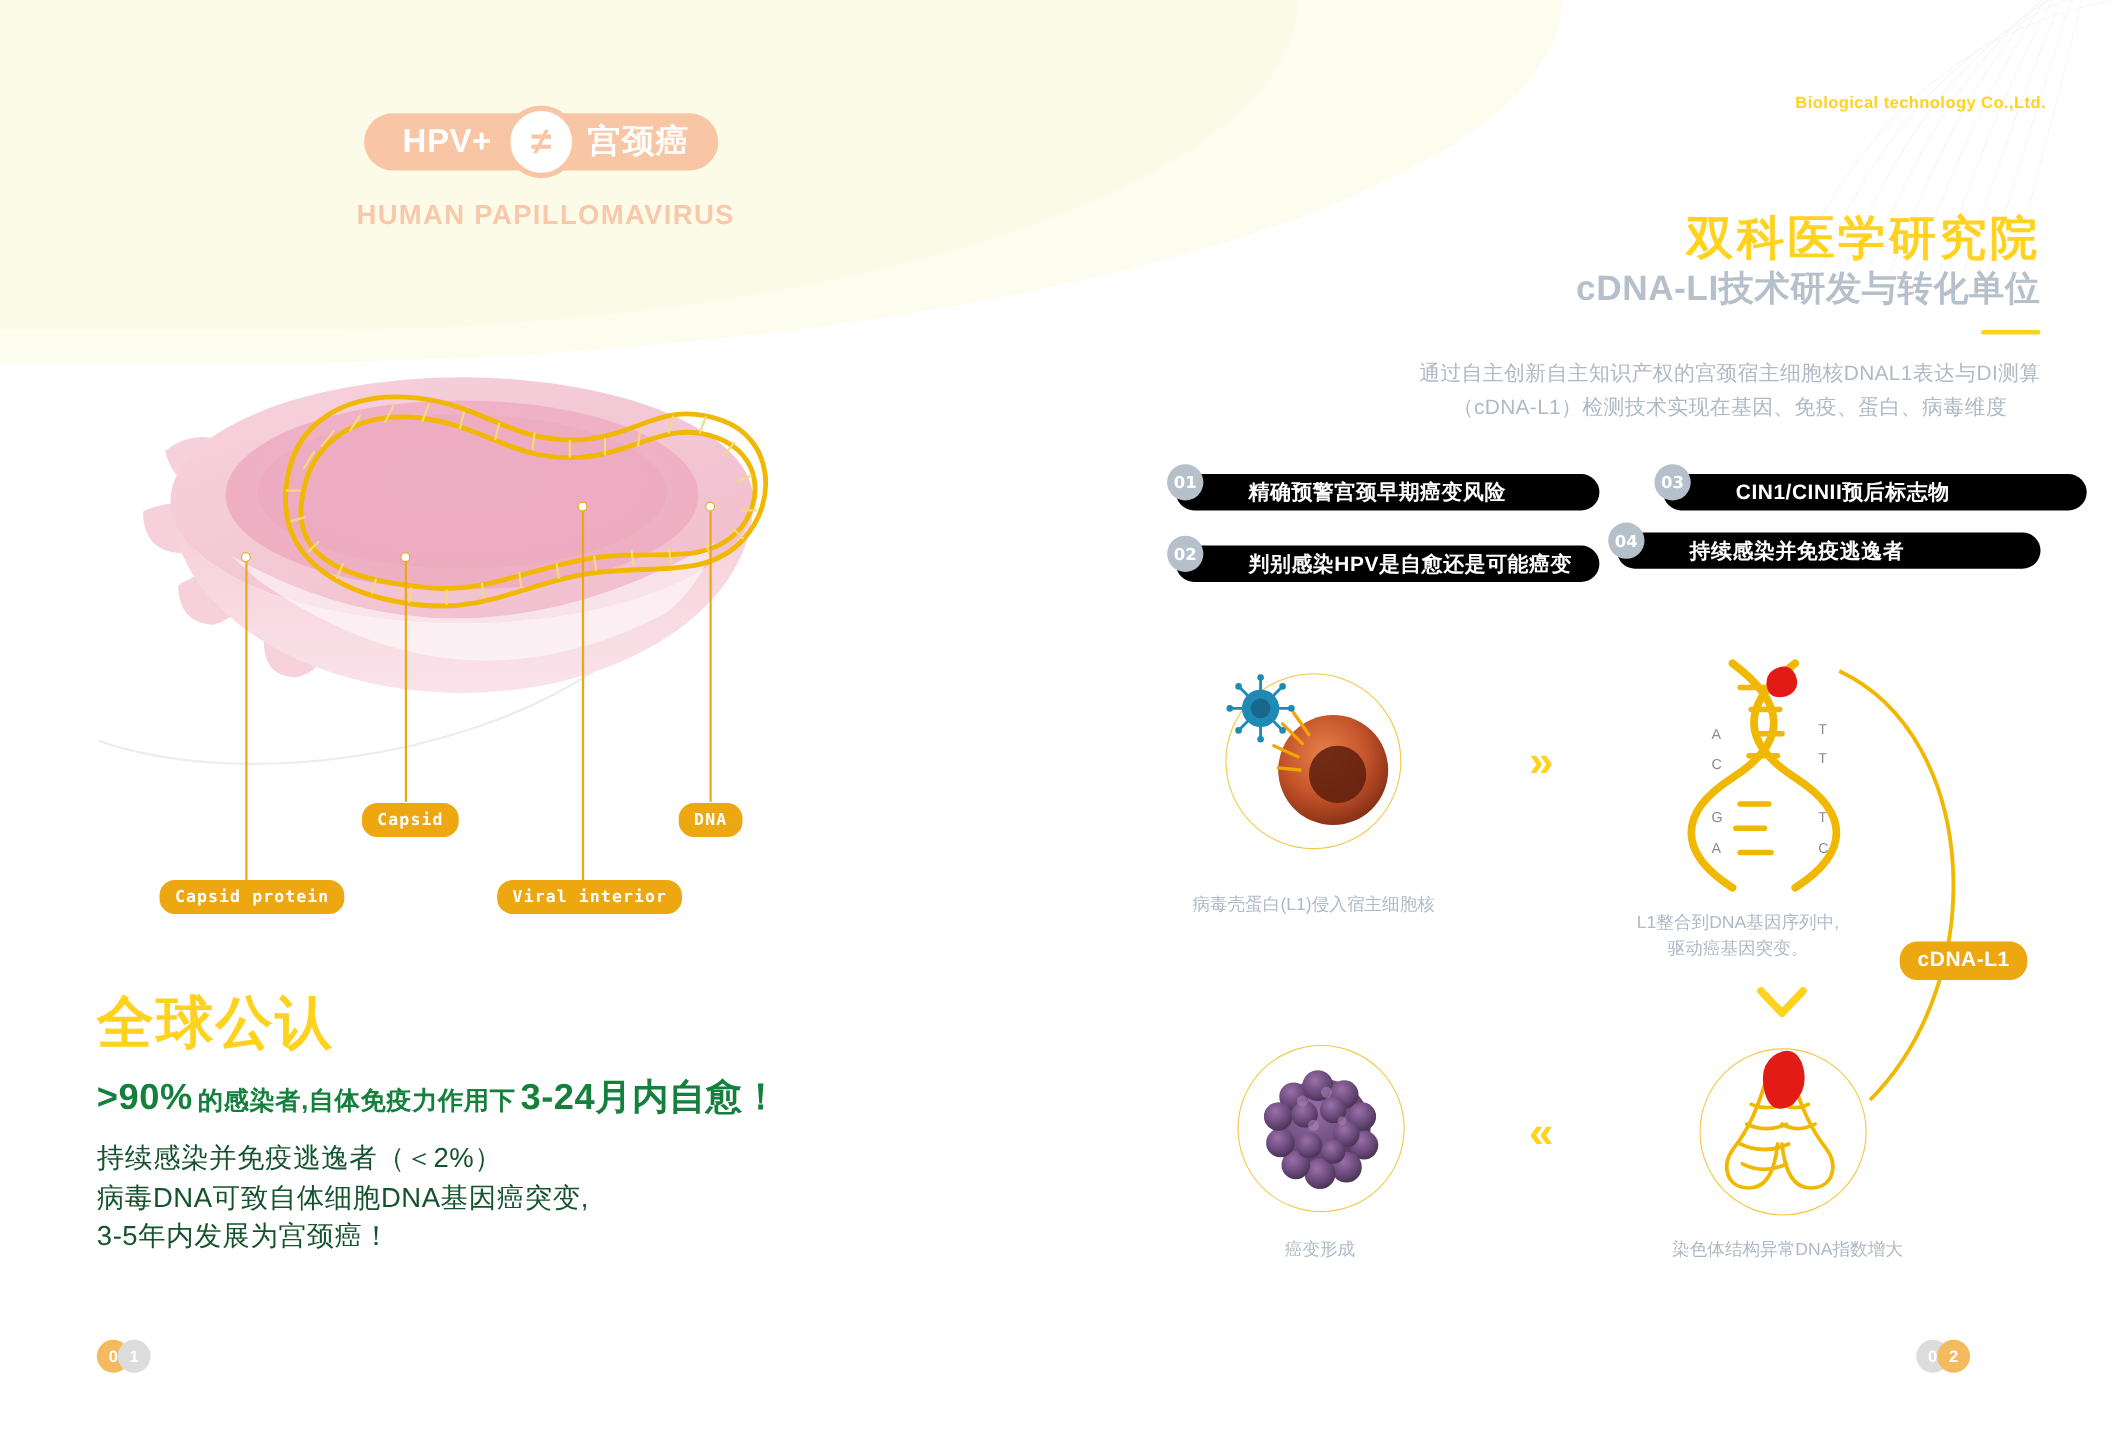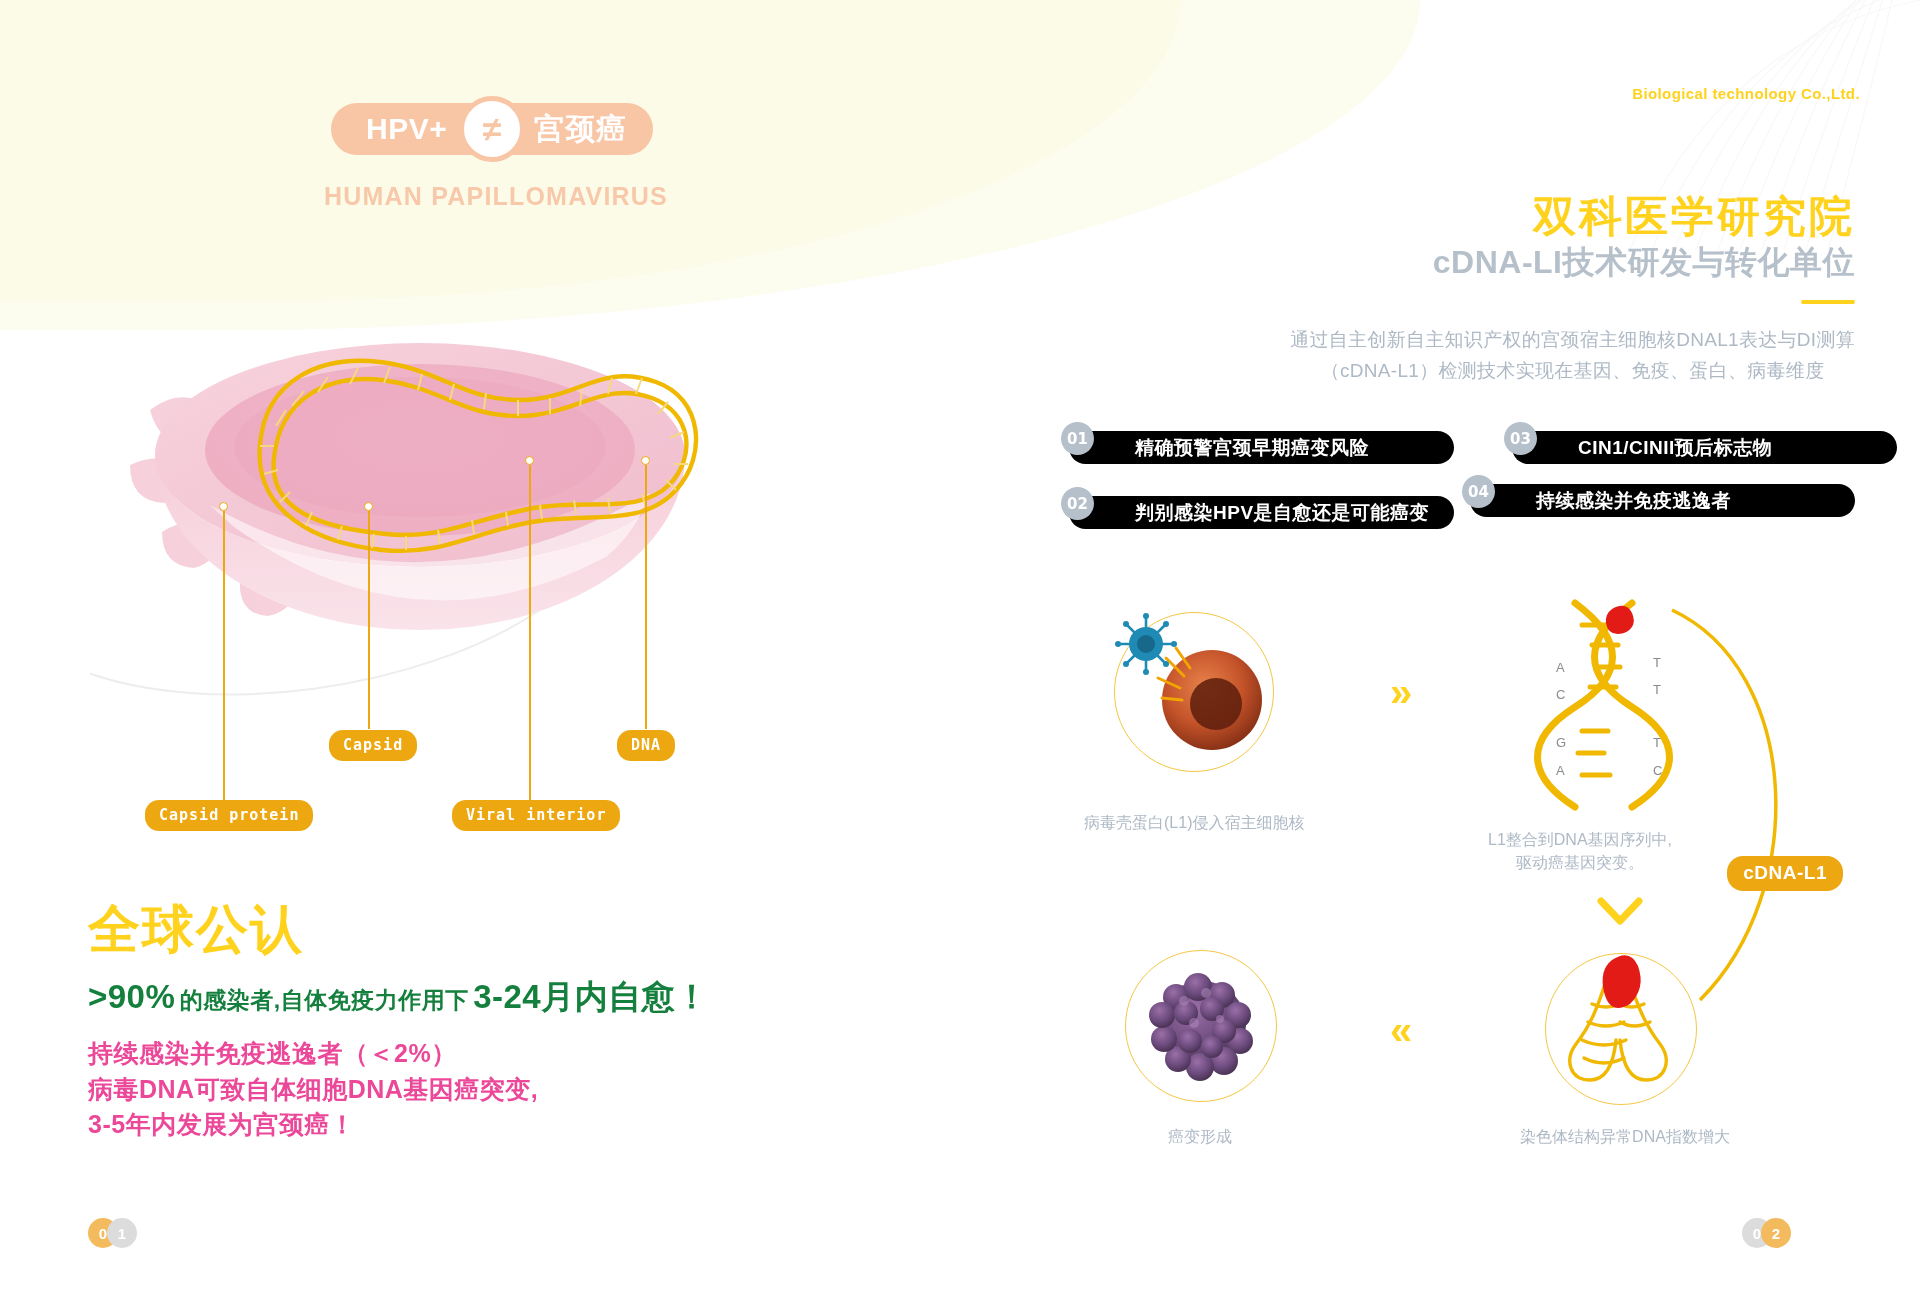--- a/index.html
+++ b/index.html
@@ -100,21 +100,21 @@
     letter-spacing: 2px;
   }
   .global-line2 {
     position: absolute; left: 88px; top: 975px;
     color: #15803d; font-weight: bold; white-space: nowrap;
   }
   .global-line2 .big { font-size: 33px; letter-spacing: .5px; }
   .global-line2 .mid { font-size: 23px; letter-spacing: .5px; }
   .gray-copy {
     position: absolute; left: 88px; top: 1036px;
-    color: #ec4899; font-size: 25px; font-weight: bold;
+    color: #14532d; font-size: 25px; font-weight: normal;
     line-height: 1.42; letter-spacing: .5px;
   }
 
   
   .inst-title {
     position: absolute; right: 65px; top: 188px;
     color: #ffd21e; font-size: 43px; font-weight: bold;
     letter-spacing: 3px; text-align: right;
   }
   .inst-sub {

